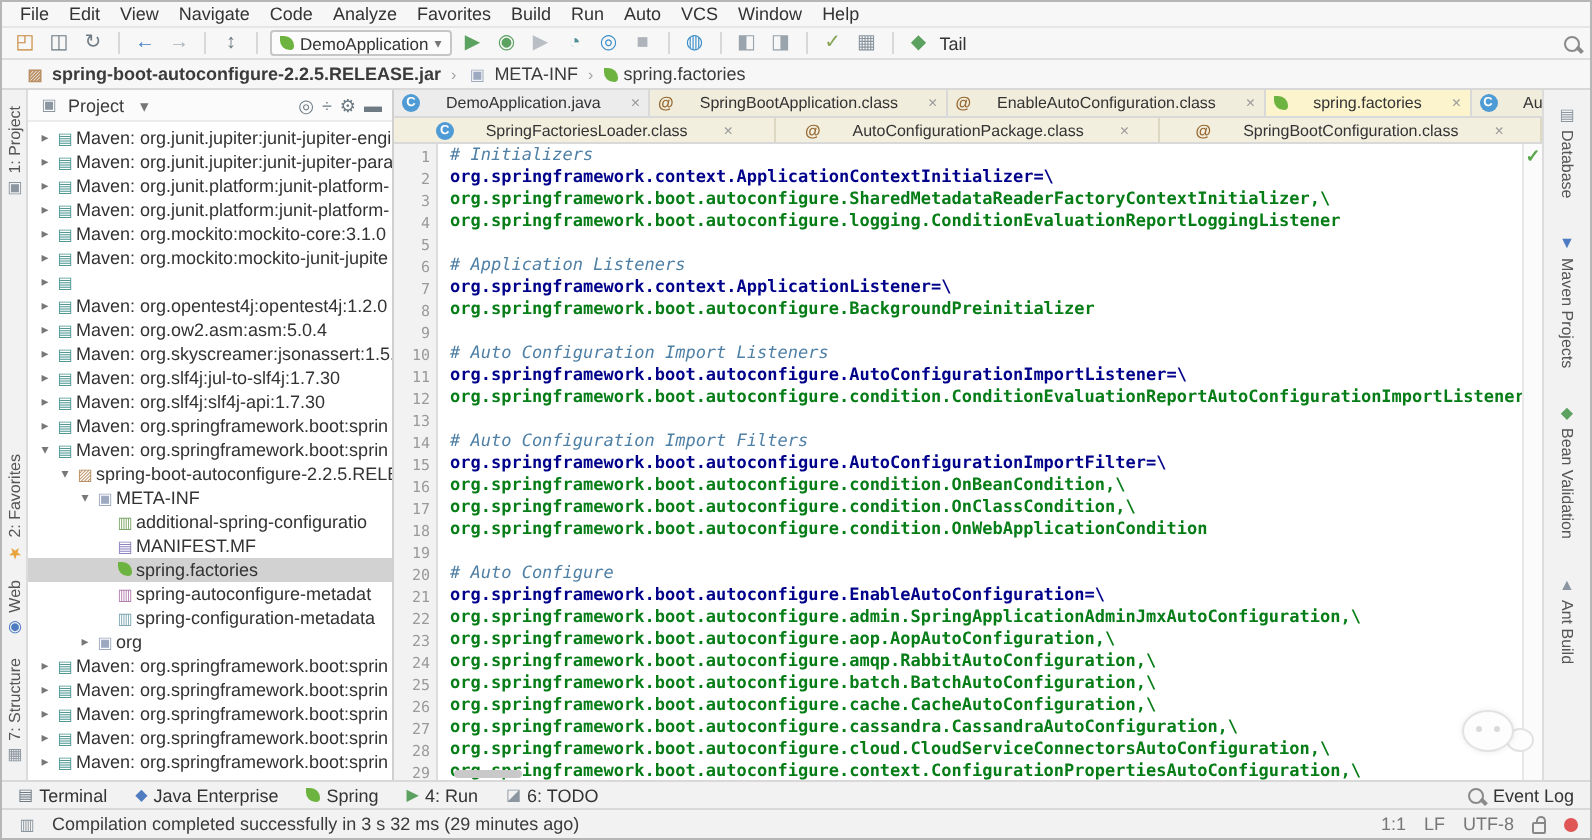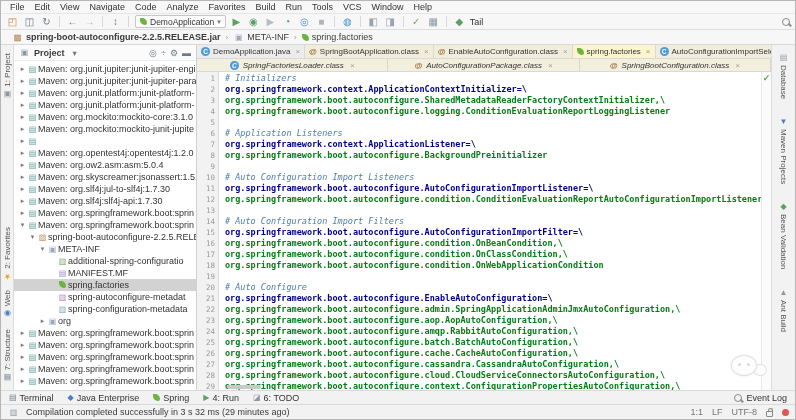--- a/index.html
+++ b/index.html
@@ -33,37 +33,37 @@
   .stripe { background:#F2F2F2; display:flex; flex-direction:column; align-items:center; font-size:8px; color:#555; }
   .stripe-left { width:13px; border-right:1px solid #DCDCDC; justify-content:space-between; padding:3px 0; }
   .stripe-right { width:24px; border-left:1px solid #DCDCDC; padding:8px 0; gap:18px; }
   .vlabel { writing-mode:vertical-rl; transform:rotate(180deg); white-space:nowrap; display:flex; align-items:center; gap:3px; margin:5px 0; cursor:default; }
   .vlabel-r { writing-mode:vertical-rl; white-space:nowrap; display:flex; align-items:center; gap:3px; cursor:default; }
   .vgroup { display:flex; flex-direction:column; align-items:center; }
 
   
   .project { width:183px; background:#FFFFFF; border-right:1px solid #D0D0D0; display:flex; flex-direction:column; min-height:0; }
   .project-header { height:16px; flex:0 0 auto; display:flex; align-items:center; gap:4px; padding:0 5px; background:#FBFBFB; border-bottom:1px solid #ECECEC; }
-  .project-title { font-weight:bold; color:#3B3B3B; }
+  .project-title { font-weight:normal; color:#3B3B3B; }
   .ph-icons { margin-left:auto; display:flex; gap:4px; color:#6E7B84; font-size:9px; }
   .tree { flex:1; overflow:hidden; padding-top:2px; }
   .tree-row { height:12px; display:flex; align-items:center; white-space:nowrap; overflow:hidden; cursor:default; }
   .tree-row.selected { background:#D2D2D2; }
   .tr-arrow { width:9px; flex:0 0 auto; text-align:center; color:#787878; font-size:7px; }
   .tr-icon { width:11px; flex:0 0 auto; text-align:center; font-size:8px; line-height:11px; }
   .tr-label { overflow:hidden; }
 
   
   .editor { flex:1; display:flex; flex-direction:column; min-width:0; background:#FFF; position:relative; }
   .tabs1 { height:14px; flex:0 0 auto; background:#ECECEC; display:flex; border-bottom:1px solid #D9D9D9; overflow:hidden; }
-  .tab { display:flex; align-items:center; gap:3px; padding:0 4px; border-right:1px solid #D9D9D9; background:#F1EDDC; font-size:8px; white-space:nowrap; cursor:default; }
+  .tab { display:flex; align-items:center; gap:13px; padding:0 4px; border-right:1px solid #D9D9D9; background:#F1EDDC; font-size:8px; white-space:nowrap; cursor:default; }
   .tab.plain { background:#ECECEC; }
   .tab.active { background:#FBF4CD; }
   .tabs2 { height:13px; flex:0 0 auto; background:#F3EFDF; display:flex; border-bottom:1px solid #D9D9D9; }
-  .tab2 { flex:1; display:flex; align-items:center; justify-content:center; gap:4px; border-right:1px solid #DDD8C2; font-size:8px; white-space:nowrap; cursor:default;font-style:italic; }
+  .tab2 { flex:1; display:flex; align-items:center; justify-content:center; gap:16px; border-right:1px solid #DDD8C2; font-size:8px; white-space:nowrap; cursor:default; }
   .tab-close { color:#9B9B9B; font-size:8px; padding-left:2px; cursor:default; }
 
   .code-wrap { flex:1; display:flex; min-height:0; position:relative; }
   .gutter { width:22px; flex:0 0 auto; background:#F2F2F2; border-right:1px solid #DCDCDC; text-align:right; padding:1px 3px 0 0; color:#9A9A9A; font-family:"DejaVu Sans Mono",monospace; font-size:7.5px; }
   .gline { height:11px; line-height:11px; }
   .code { flex:1; min-width:0; padding:1px 0 0 6px; font-family:"DejaVu Sans Mono",monospace; font-size:8.5px; white-space:pre; overflow:hidden; }
   .cline { height:11px; line-height:11px; }
   .t-comment { color:#4E7FA5; font-style:italic; }
   .t-key { color:#00008B; font-weight:bold; }
   .t-value { color:#067D17; font-weight:bold; }
@@ -102,21 +102,21 @@
   <div class="menubar">
       <span class="menu-item">File</span>
       <span class="menu-item">Edit</span>
       <span class="menu-item">View</span>
       <span class="menu-item">Navigate</span>
       <span class="menu-item">Code</span>
       <span class="menu-item">Analyze</span>
       <span class="menu-item">Favorites</span>
       <span class="menu-item">Build</span>
       <span class="menu-item">Run</span>
-      <span class="menu-item">Tools</span>
+      <span class="menu-item">Auto</span>
       <span class="menu-item">VCS</span>
       <span class="menu-item">Window</span>
       <span class="menu-item">Help</span>
     </div>
 
   <div class="toolbar">
       <span class="tbicon" style="color: rgb(201, 138, 61);">◰</span>
       <span class="tbicon" style="color: rgb(110, 123, 132);">◫</span>
       <span class="tbicon" style="color: rgb(110, 123, 132);">↻</span>
       <span class="tb-sep"></span>

